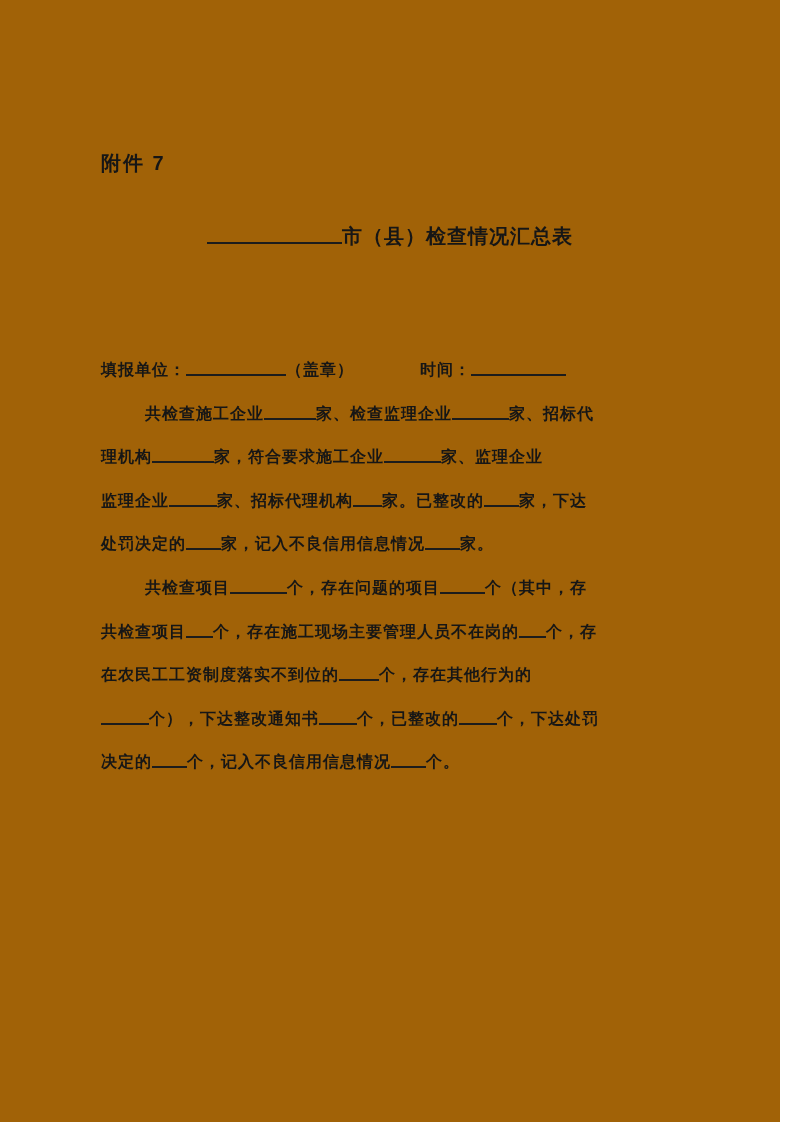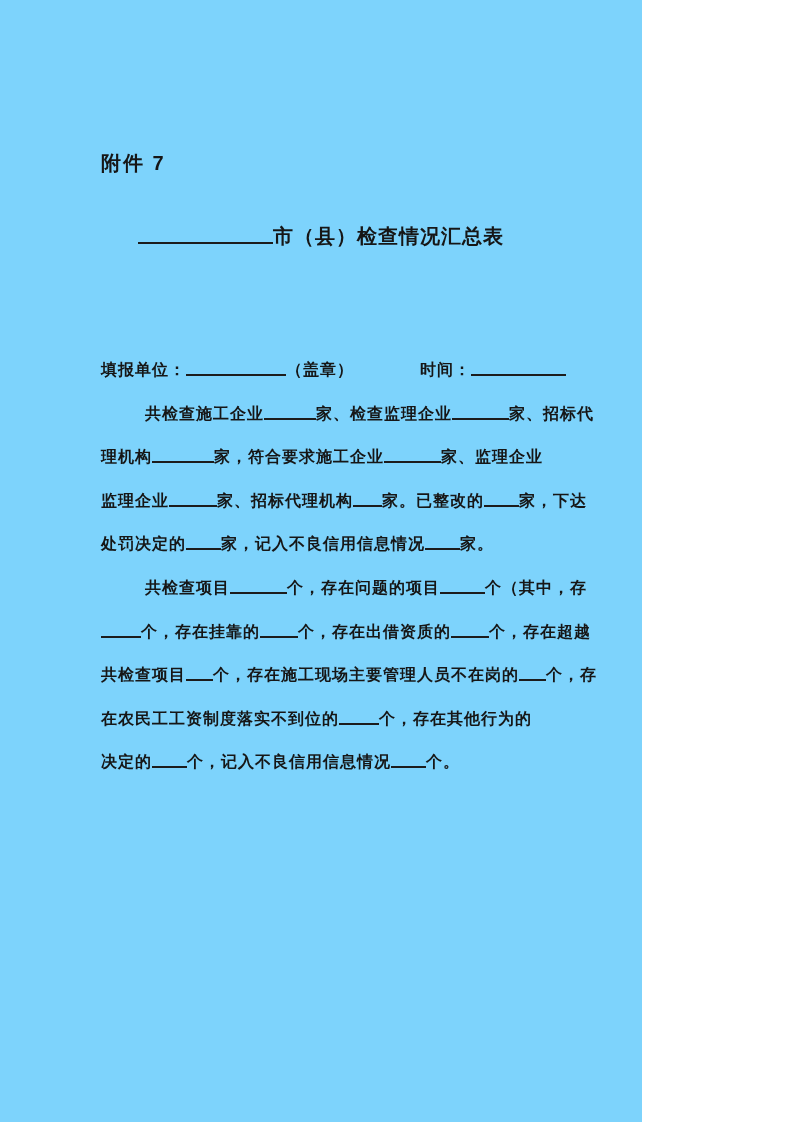--- a/index.html
+++ b/index.html
@@ -2,23 +2,23 @@
 <html><head>
 <meta charset="utf-8">
 <style>
   html, body {
     margin: 0;
     padding: 0;
     background: #ffffff;
   }
   .page {
     position: relative;
-    width: 642px;
+    width: 780px;
     height: 1122px;
-    background: #7dd3fc;
+    background: #a16207;
     overflow: hidden;
     font-family: "Liberation Sans", sans-serif;
     color: #161616;
     font-weight: 700;
     -webkit-font-smoothing: antialiased;
   }
   .attachment-label {
     position: absolute;
     left: 101px;
     top: 150px;
@@ -84,19 +84,19 @@
     <span class="blank" style="width: 135px;"></span><span class="doc-title">市（县）检查情况汇总表</span>
   </div>
 
   <div class="document-body">
       <div class="line"><span class="t">填报单位：</span><span class="blank" style="width: 100px;"></span><span class="t">（盖章）</span><span class="gap" style="width: 66px;"></span><span class="t">时间：</span><span class="blank" style="width: 95px;"></span></div>
       <div class="line indent"><span class="t">共检查施工企业</span><span class="blank" style="width: 52px;"></span><span class="t">家、检查监理企业</span><span class="blank" style="width: 57px;"></span><span class="t">家、招标代</span></div>
       <div class="line"><span class="t">理机构</span><span class="blank" style="width: 62px;"></span><span class="t">家，符合要求施工企业</span><span class="blank" style="width: 57px;"></span><span class="t">家、监理企业</span></div>
       <div class="line"><span class="t">监理企业</span><span class="blank" style="width: 48px;"></span><span class="t">家、招标代理机构</span><span class="blank" style="width: 29px;"></span><span class="t">家。已整改的</span><span class="blank" style="width: 35px;"></span><span class="t">家，下达</span></div>
       <div class="line"><span class="t">处罚决定的</span><span class="blank" style="width: 35px;"></span><span class="t">家，记入不良信用信息情况</span><span class="blank" style="width: 35px;"></span><span class="t">家。</span></div>
       <div class="line indent"><span class="t">共检查项目</span><span class="blank" style="width: 57px;"></span><span class="t">个，存在问题的项目</span><span class="blank" style="width: 45px;"></span><span class="t">个（其中，存</span></div>
-      <div class="line"><span class="blank" style="width: 40px;"></span><span class="t">个，存在挂靠的</span><span class="blank" style="width: 38px;"></span><span class="t">个，存在出借资质的</span><span class="blank" style="width: 38px;"></span><span class="t">个，存在超越</span></div>
       <div class="line"><span class="t">共检查项目</span><span class="blank" style="width: 27px;"></span><span class="t">个，存在施工现场主要管理人员不在岗的</span><span class="blank" style="width: 27px;"></span><span class="t">个，存</span></div>
       <div class="line"><span class="t">在农民工工资制度落实不到位的</span><span class="blank" style="width: 40px;"></span><span class="t">个，存在其他行为的</span></div>
+      <div class="line"><span class="blank" style="width: 48px;"></span><span class="t">个），下达整改通知书</span><span class="blank" style="width: 38px;"></span><span class="t">个，已整改的</span><span class="blank" style="width: 38px;"></span><span class="t">个，下达处罚</span></div>
       <div class="line"><span class="t">决定的</span><span class="blank" style="width: 35px;"></span><span class="t">个，记入不良信用信息情况</span><span class="blank" style="width: 35px;"></span><span class="t">个。</span></div>
     </div>
 
 </div>
 
 </body></html>

